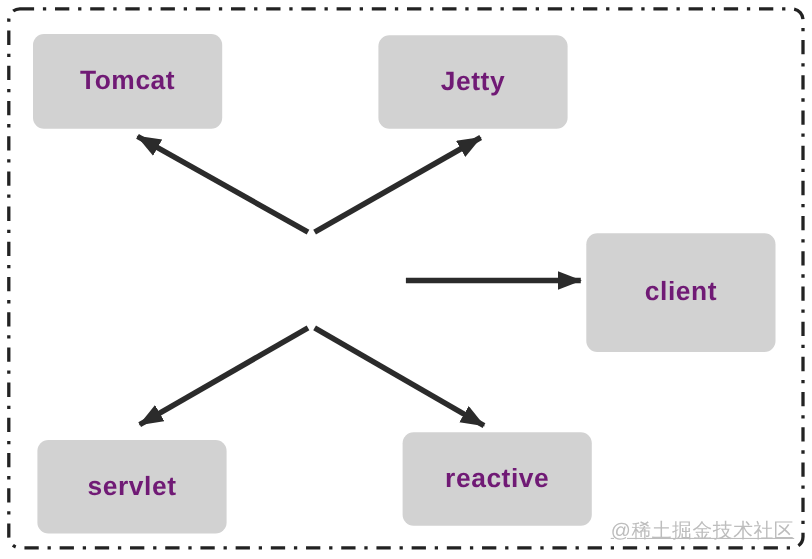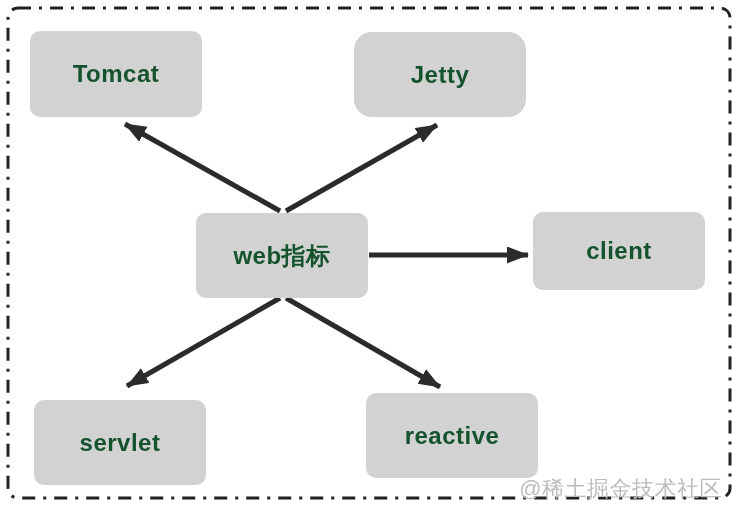--- a/index.html
+++ b/index.html
@@ -25,39 +25,40 @@
   }
   .node {
     position: absolute;
     width: 172px;
     height: 85px;
     background: #d2d2d2;
     border-radius: 10px;
     display: flex;
     align-items: center;
     justify-content: center;
-    color: #14532d;
+    color: #701a75;
     font-size: 24px;
     font-weight: 600;
     letter-spacing: 0.5px;
   }
   .node-tomcat   { left: 30px;  top: 31px;  height: 86px; }
-  .node-jetty    { left: 354px; top: 32px; border-radius: 18px;  }
+  .node-jetty    { left: 344px; top: 32px;  }
   .node-center   { left: 196px; top: 213px; }
-  .node-client   { left: 533px; top: 212px; height: 78px; }
+  .node-client   { left: 533px; top: 212px; height: 108px; }
   .node-servlet  { left: 34px;  top: 400px; }
   .node-reactive { left: 366px; top: 393px; justify-content: center; }
   .watermark {
     position: absolute;
     right: 16px;
-    bottom: 4px;
+    bottom: 14px;
     color: #bdbdbd;
-    font-size: 22px;
+    font-size: 18px;
     letter-spacing: 0.5px;
     user-select: none;
+    text-decoration: underline;
   }
 </style>
 </head>
 <body>
 
 <div class="canvas">
 
   <svg class="overlay-svg" viewBox="0 0 738 508">
     <defs>
       <marker id="ah" markerWidth="4.6" markerHeight="3.6" refX="4.2" refY="1.7" orient="auto" markerUnits="strokeWidth">
@@ -75,23 +76,20 @@
   </svg>
 
   <div class="node node-tomcat">
     <span>Tomcat</span>
   </div>
 
   <div class="node node-jetty">
     <span>Jetty</span>
   </div>
 
-  <div class="node node-center">
-    <span>web指标</span>
-  </div>
 
   <div class="node node-client">
     <span>client</span>
   </div>
 
   <div class="node node-servlet">
     <span>servlet</span>
   </div>
 
   <div class="node node-reactive">

